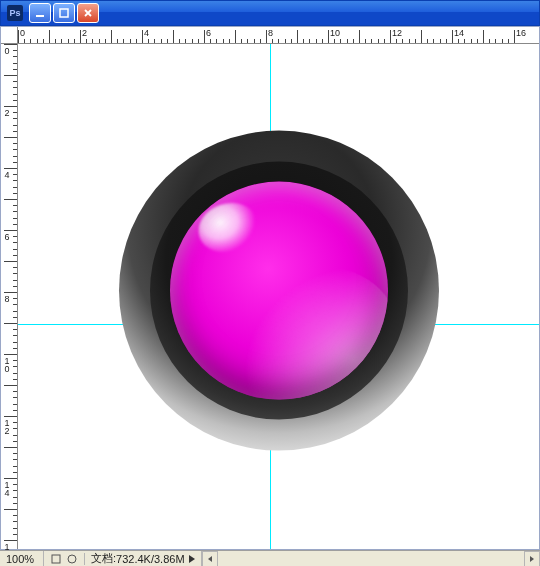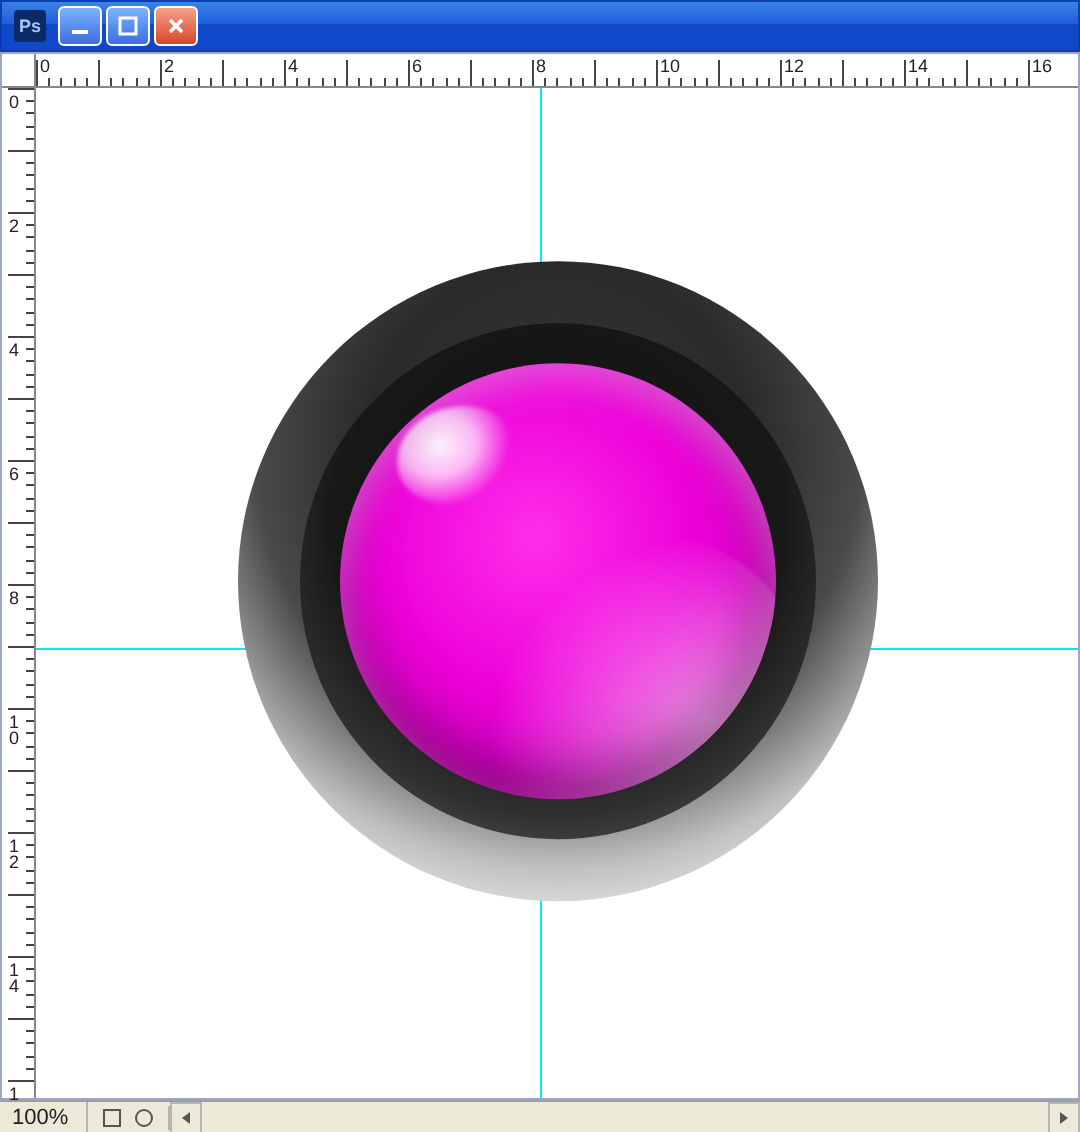--- a/index.html
+++ b/index.html
@@ -334,20 +334,25 @@
         <svg width="12" height="12">
           <rect x="2" y="2" width="8" height="8" fill="none" stroke="#555"></rect>
         </svg>
       </span>
     <span>
         <svg width="12" height="12">
           <circle cx="6" cy="6" r="4" fill="none" stroke="#555"></circle>
         </svg>
       </span>
   </div>
+  <div class="stat-cell">
+    <span>文档:</span>
+    <span>732.4K/3.86M</span>
+    <span class="tri"></span>
+  </div>
   <div class="scroll-track">
     <div class="arrow l">
       <svg width="8" height="8">
           <path d="M6 1 L2 4 L6 7 Z" fill="#555"></path>
         </svg>
     </div>
     <div class="arrow r">
       <svg width="8" height="8">
           <path d="M2 1 L6 4 L2 7 Z" fill="#555"></path>
         </svg>

